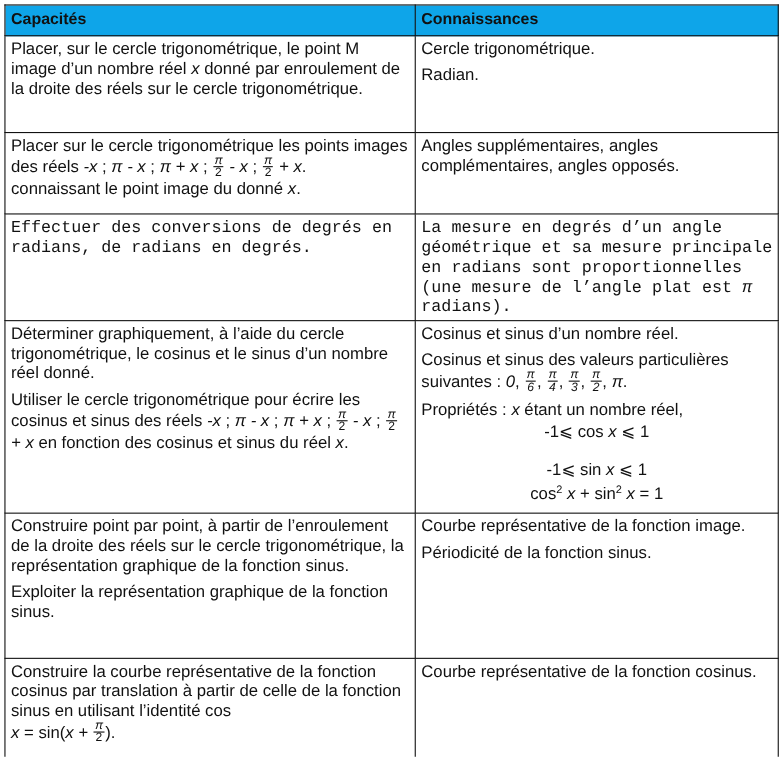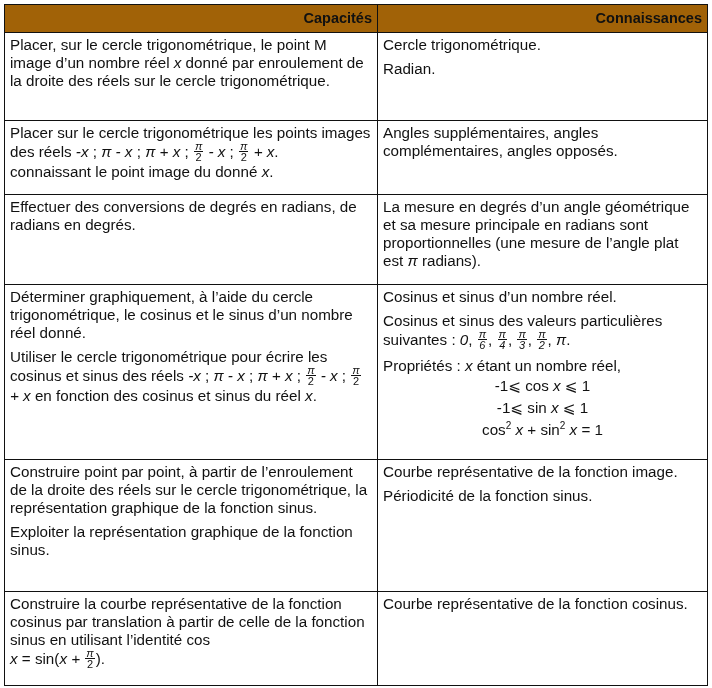--- a/index.html
+++ b/index.html
@@ -8,37 +8,37 @@
   table.prog {
     position: absolute; left: 4px; top: 4px;
     width: 703px; border-collapse: collapse; table-layout: fixed;
     font-size: 15.2px; line-height: 18px;
   }
   table.prog td, table.prog th {
     border: 1.5px solid #111; vertical-align: top;
     padding: 3px 5px 3px 5px;
   }
   table.prog th {
-    background: #a16207; font-weight: bold; text-align: right;
+    background: #0ea5e9; font-weight: bold; text-align: left;
     height: 20px; font-size: 14.5px; padding-top: 4px; padding-bottom: 3px;
   }
   col.c1 { width: 373px; }
   col.c2 { width: 330px; }
   .para { margin: 0 0 6px 0; }
   .para:last-child { margin-bottom: 0; }
   .center { text-align: center; }
   i, .it { font-style: italic; }
   .frac { display: inline-block; vertical-align: middle; text-align: center;
           font-size: 11px; line-height: 10px; margin: 0 1px; position: relative; top: -1px; }
   .frac .num { display: block; font-style: italic; border-bottom: 1px solid #111; padding: 0 1px; }
   .frac .den { display: block; padding: 0 1px; }
   sup { font-size: 10px; line-height: 0; }
   tr.r1 td { height: 81px; }
   tr.r2 td { height: 67px; margin-left: 32px; }
-  tr.r3 td { height: 83px; }
+  tr.r3 td { height: 83px; font-family: Liberation Mono, monospace; }
   tr.r4 td { height: 168px; }
   tr.r5 td { height: 125px; }
   tr.r6 td { height: 87px; }
   .gap-sinus { }
 </style>
 </head>
 <body>
 
 <table class="prog">
   <colgroup>
@@ -90,21 +90,21 @@
         <div class="para">
           <span>Utiliser le cercle trigonométrique pour écrire les cosinus et sinus des réels </span><i>-x</i><span> ; </span><i>π</i><i> - x</i><span> ; </span><i>π</i><i> + x</i><span> ; </span><span class="frac"><span class="num">π</span><span class="den">2</span></span><i> - x</i><span> ; </span><span class="frac"><span class="num">π</span><span class="den">2</span></span><i> + x</i><span> en fonction des cosinus et sinus du réel </span><i>x</i><span>.</span>
         </div>
       </td>
       <td>
         <div class="para">Cosinus et sinus d’un nombre réel.</div>
         <div class="para">
           <span>Cosinus et sinus des valeurs particulières suivantes : </span><i>0</i><span>, </span><span class="frac"><span class="num">π</span><span class="den it">6</span></span><span>, </span><span class="frac"><span class="num">π</span><span class="den it">4</span></span><span>, </span><span class="frac"><span class="num">π</span><span class="den it">3</span></span><span>, </span><span class="frac"><span class="num">π</span><span class="den it">2</span></span><span>, </span><i>π</i><span>.</span>
         </div>
         <div class="para" style="margin-bottom:2px"><span>Propriétés : </span><i>x</i><span> étant un nombre réel,</span></div>
-        <div class="center" style="margin-bottom:4px"><span>-1⩽ </span><span>cos </span><i>x</i><span> ⩽ 1</span></div>
+        <div class="center" style="margin-bottom:17px"><span>-1⩽ </span><span>cos </span><i>x</i><span> ⩽ 1</span></div>
         <div class="center" style="margin-bottom:4px"><span>-1⩽ </span><span>sin </span><i>x</i><span> ⩽ 1</span></div>
         <div class="center">cos<sup>2</sup> <i>x</i><span> + </span>sin<sup>2</sup> <i>x</i><span> = 1</span></div>
       </td>
     </tr>
 
     <tr class="r5">
       <td>
         <div class="para">Construire point par point, à partir de l’enroulement de la droite des réels sur le cercle trigonométrique, la représentation graphique de la fonction sinus.</div>
         <div class="para">Exploiter la représentation graphique de la fonction sinus.</div>
       </td>

